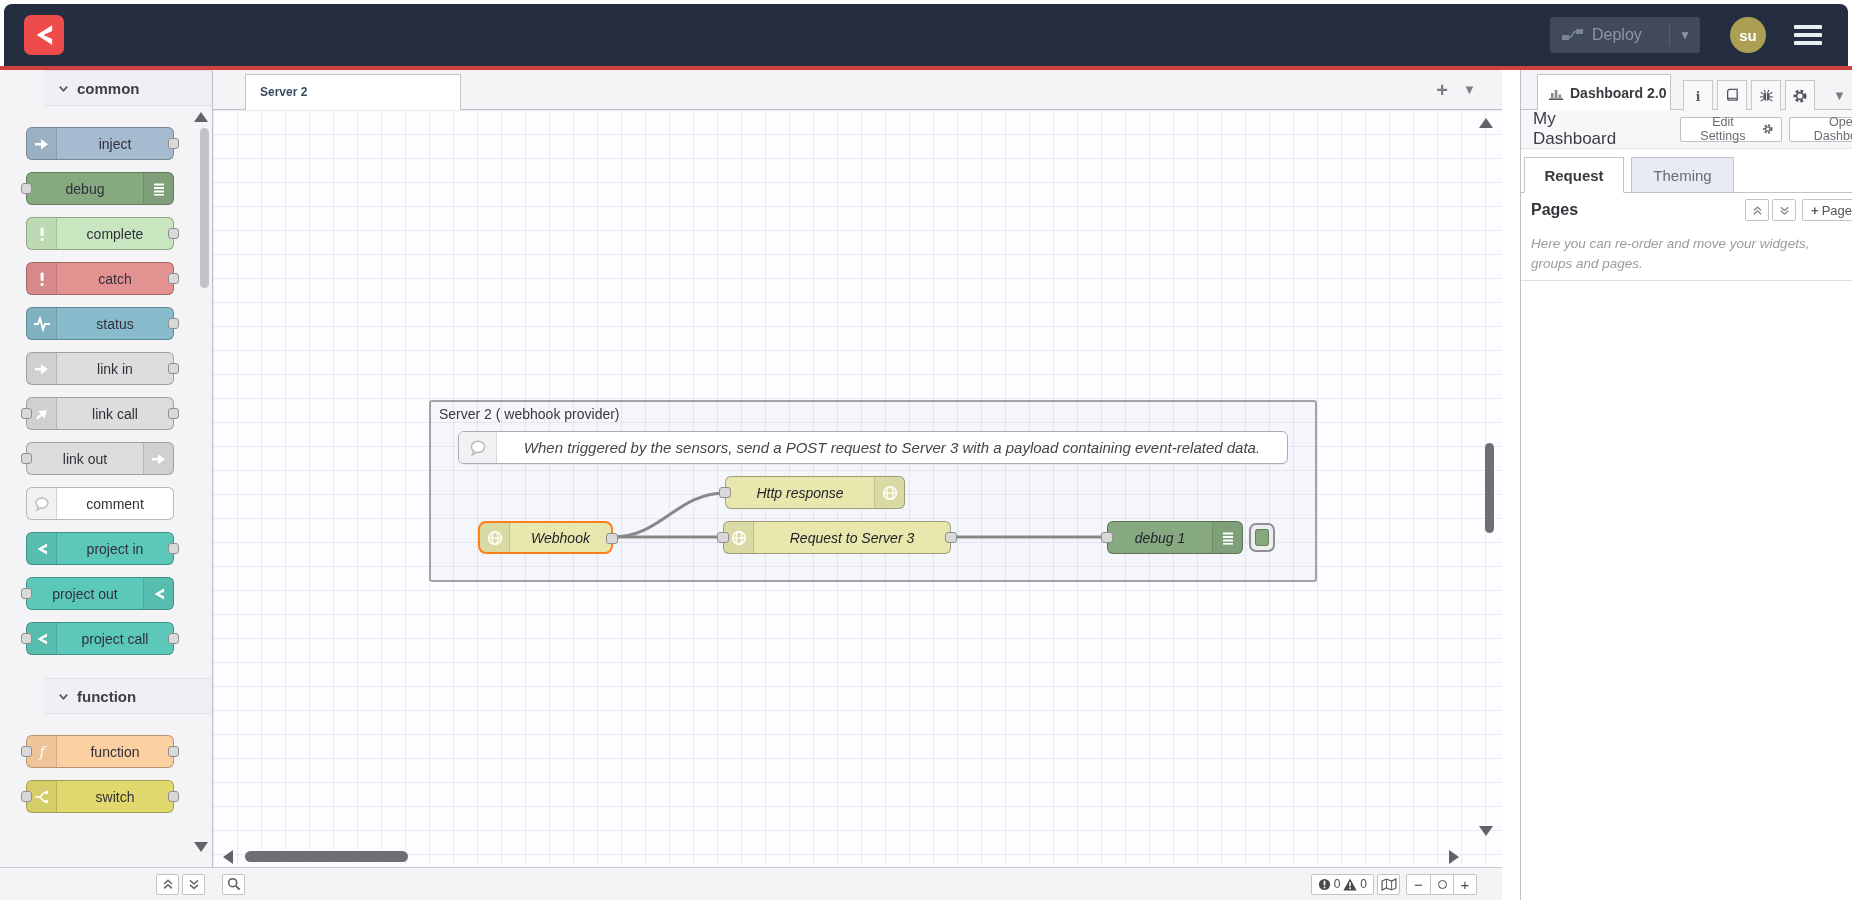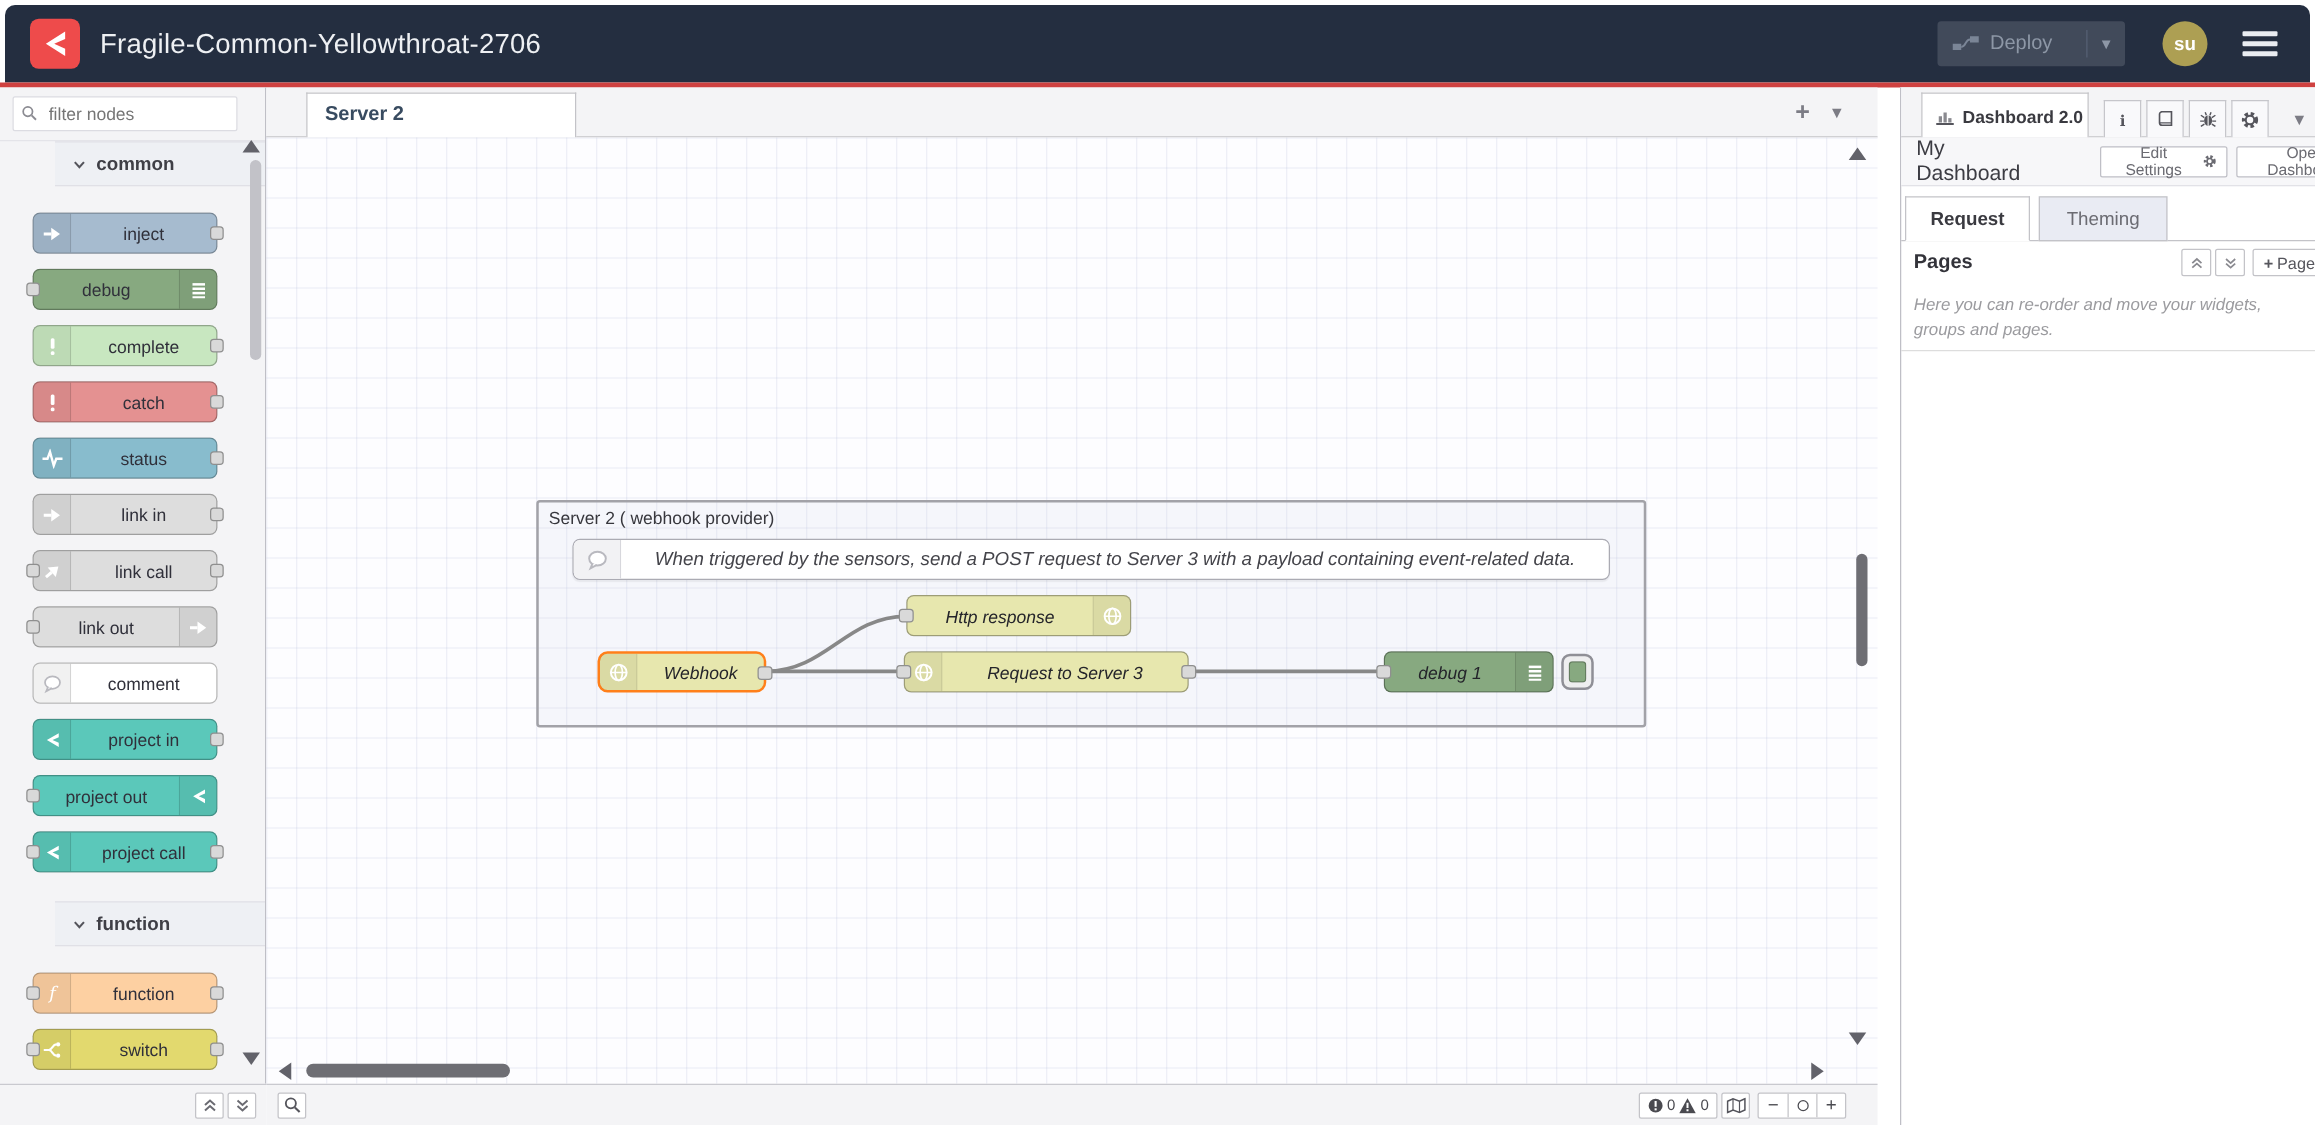--- a/index.html
+++ b/index.html
@@ -61,21 +61,21 @@
   .tri.up    { border-left:7px solid transparent; border-right:7px solid transparent; border-bottom:10px solid #62626a; }
   .tri.down  { border-left:7px solid transparent; border-right:7px solid transparent; border-top:10px solid #62626a; }
   .tri.left  { border-top:7px solid transparent; border-bottom:7px solid transparent; border-right:10px solid #62626a; }
   .tri.right { border-top:7px solid transparent; border-bottom:7px solid transparent; border-left:10px solid #62626a; }
 
   
   #tabbar { position:absolute; left:213px; top:70px; width:1289px; height:40px;
             background:#f4f4f6; border-bottom:1px solid #c3c3c8; }
   .flow-tab { position:absolute; left:32px; top:4px; width:216px; height:36px; background:#fff;
               border:1px solid #c3c3c8; border-bottom:none;
-              font-size:16px; font-weight:bold; color:#384b60; line-height:34px; padding-left:14px; }
+              font-size:12px; font-weight:bold; color:#384b60; line-height:34px; padding-left:14px; }
   .tab-add { position:absolute; left:1216px; top:8px; width:26px; height:24px; border:none; background:none;
              color:#7c7c85; font-size:20px; font-weight:bold; cursor:pointer; }
   .tab-caret { position:absolute; left:1250px; top:12px; color:#7c7c85; font-size:13px; cursor:pointer; }
 
   
   #canvas { position:absolute; left:213px; top:110px; width:1289px; height:757px; background:#fdfdff;
             background-image:
               linear-gradient(to right, rgba(160,170,205,.22) 1px, transparent 1px),
               linear-gradient(to bottom, rgba(160,170,205,.22) 1px, transparent 1px);
             background-size:24px 24px; overflow:hidden; }
@@ -164,21 +164,20 @@
 <body>
 
 <div id="page">
 
   <header id="header">
     <div class="logo">
       <svg width="26" height="26" viewBox="0 0 16 16">
         <path d="M13 2 L3.5 8 L13 14 L13 10.4 L7.6 8 L13 5.6 Z" fill="#ffffff"></path>
       </svg>
     </div>
-    <div class="app-title">Fragile-Common-Yellowthroat-2706</div>
     <div class="hspacer"></div>
     <div class="deploy-btn">
       <svg class="dep-ic" width="22" height="16" viewBox="0 0 22 16">
         <rect x="0" y="8" width="7" height="5" fill="#7a8596"></rect>
         <rect x="14" y="2" width="7" height="5" fill="#7a8596"></rect>
         <path d="M7 10.5 C11 10.5 10 4.5 14 4.5" stroke="#7a8596" stroke-width="1.6" fill="none"></path>
       </svg>
       <span>Deploy</span>
       <span class="dep-sep"></span>
       <span class="dep-caret">▼</span>
@@ -186,27 +185,20 @@
     <div class="avatar">su</div>
     <div class="burger">
       <span></span>
         <span></span>
         <span></span>
     </div>
   </header>
   <div id="redline"></div>
 
   <aside id="palette">
-    <div class="pal-search">
-      <svg class="search-ic" width="13" height="13" viewBox="0 0 16 16">
-        <circle cx="6.5" cy="6.5" r="4.6" fill="none" stroke="#8b8b92" stroke-width="1.7"></circle>
-        <line x1="10.2" y1="10.2" x2="14.5" y2="14.5" stroke="#8b8b92" stroke-width="1.9"></line>
-      </svg>
-      <input type="text" placeholder="filter nodes" style="">
-    </div>
 
     <div class="cat-header">
       <svg width="11" height="11" viewBox="0 0 12 12">
         <polyline points="2,4 6,8.5 10,4" fill="none" stroke="#55555c" stroke-width="1.8"></polyline>
       </svg>
       <span>common</span>
     </div>
 
     <div class="cat-body">
 

